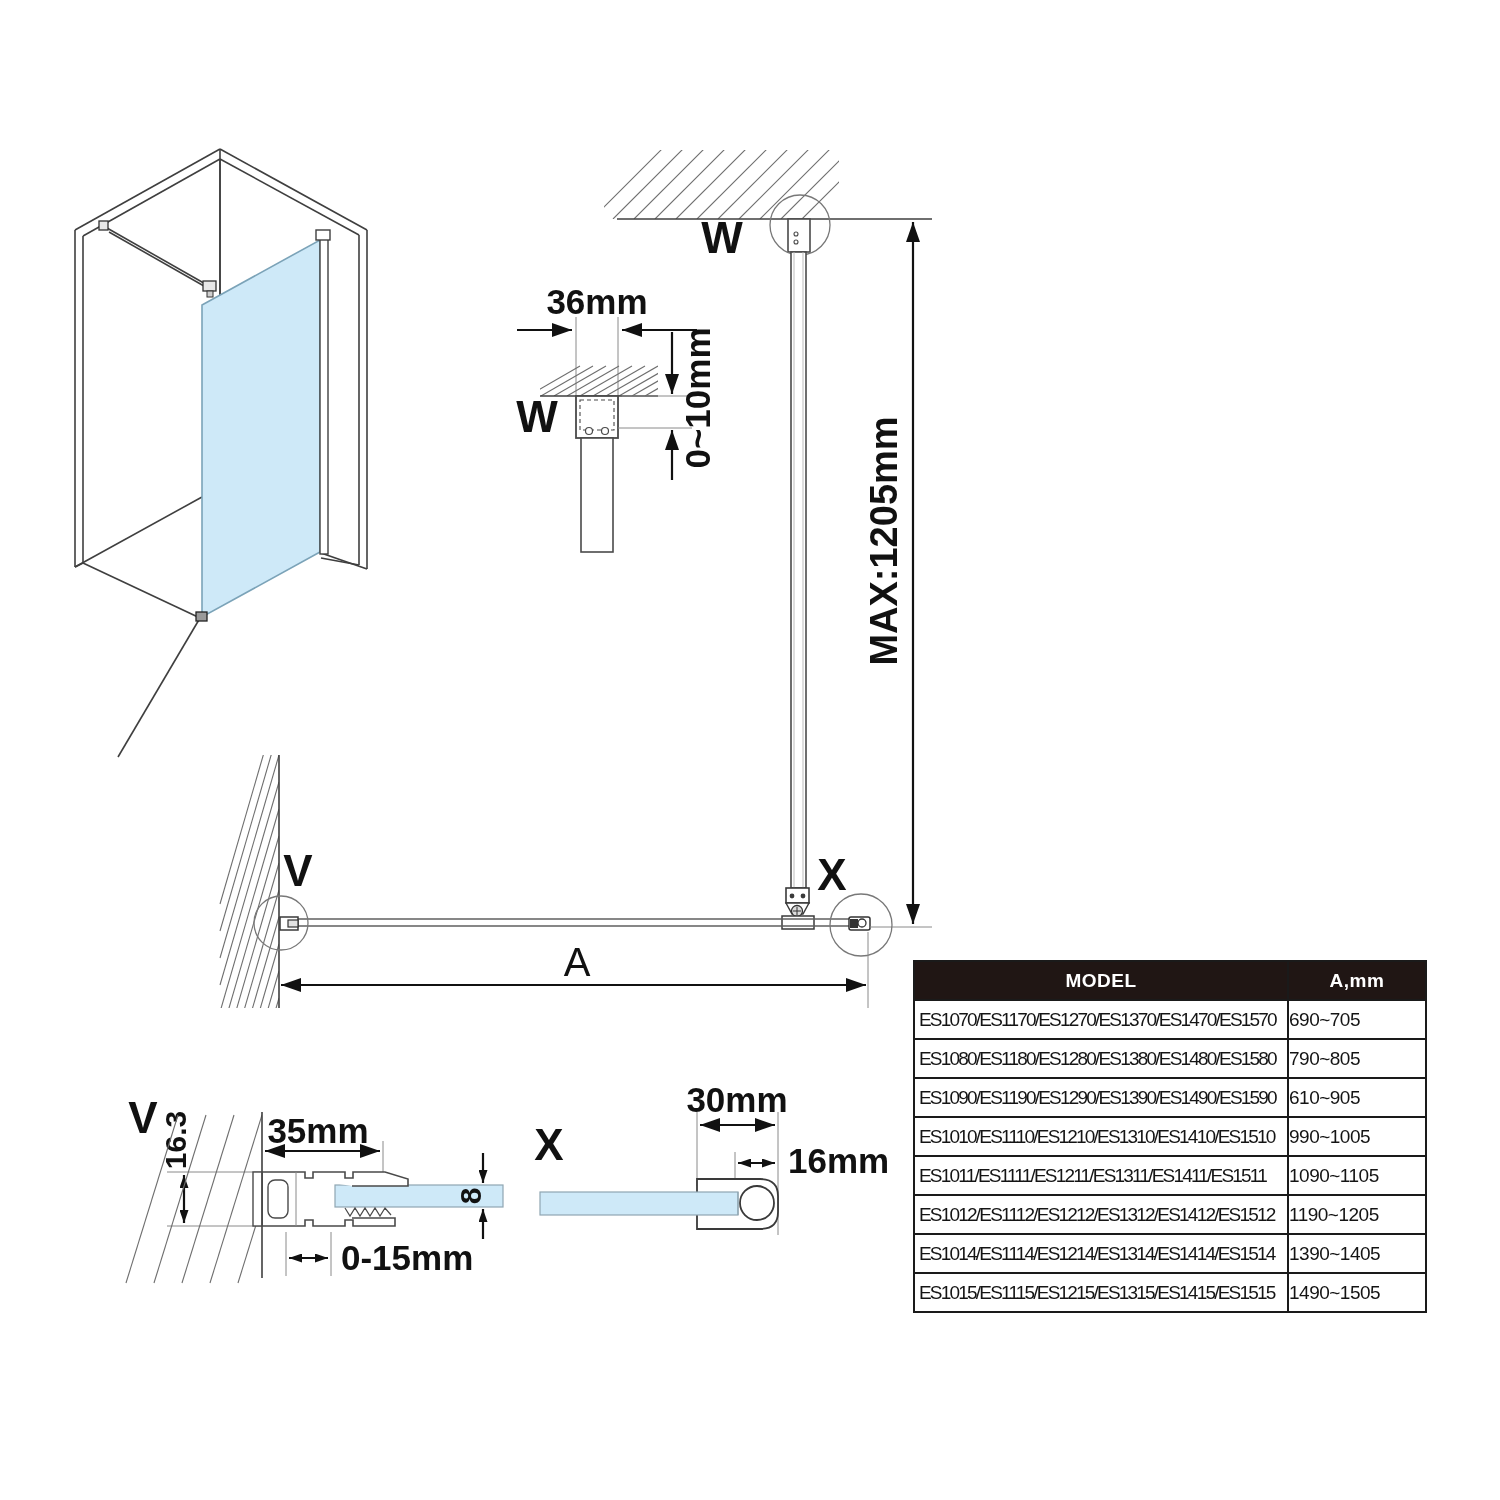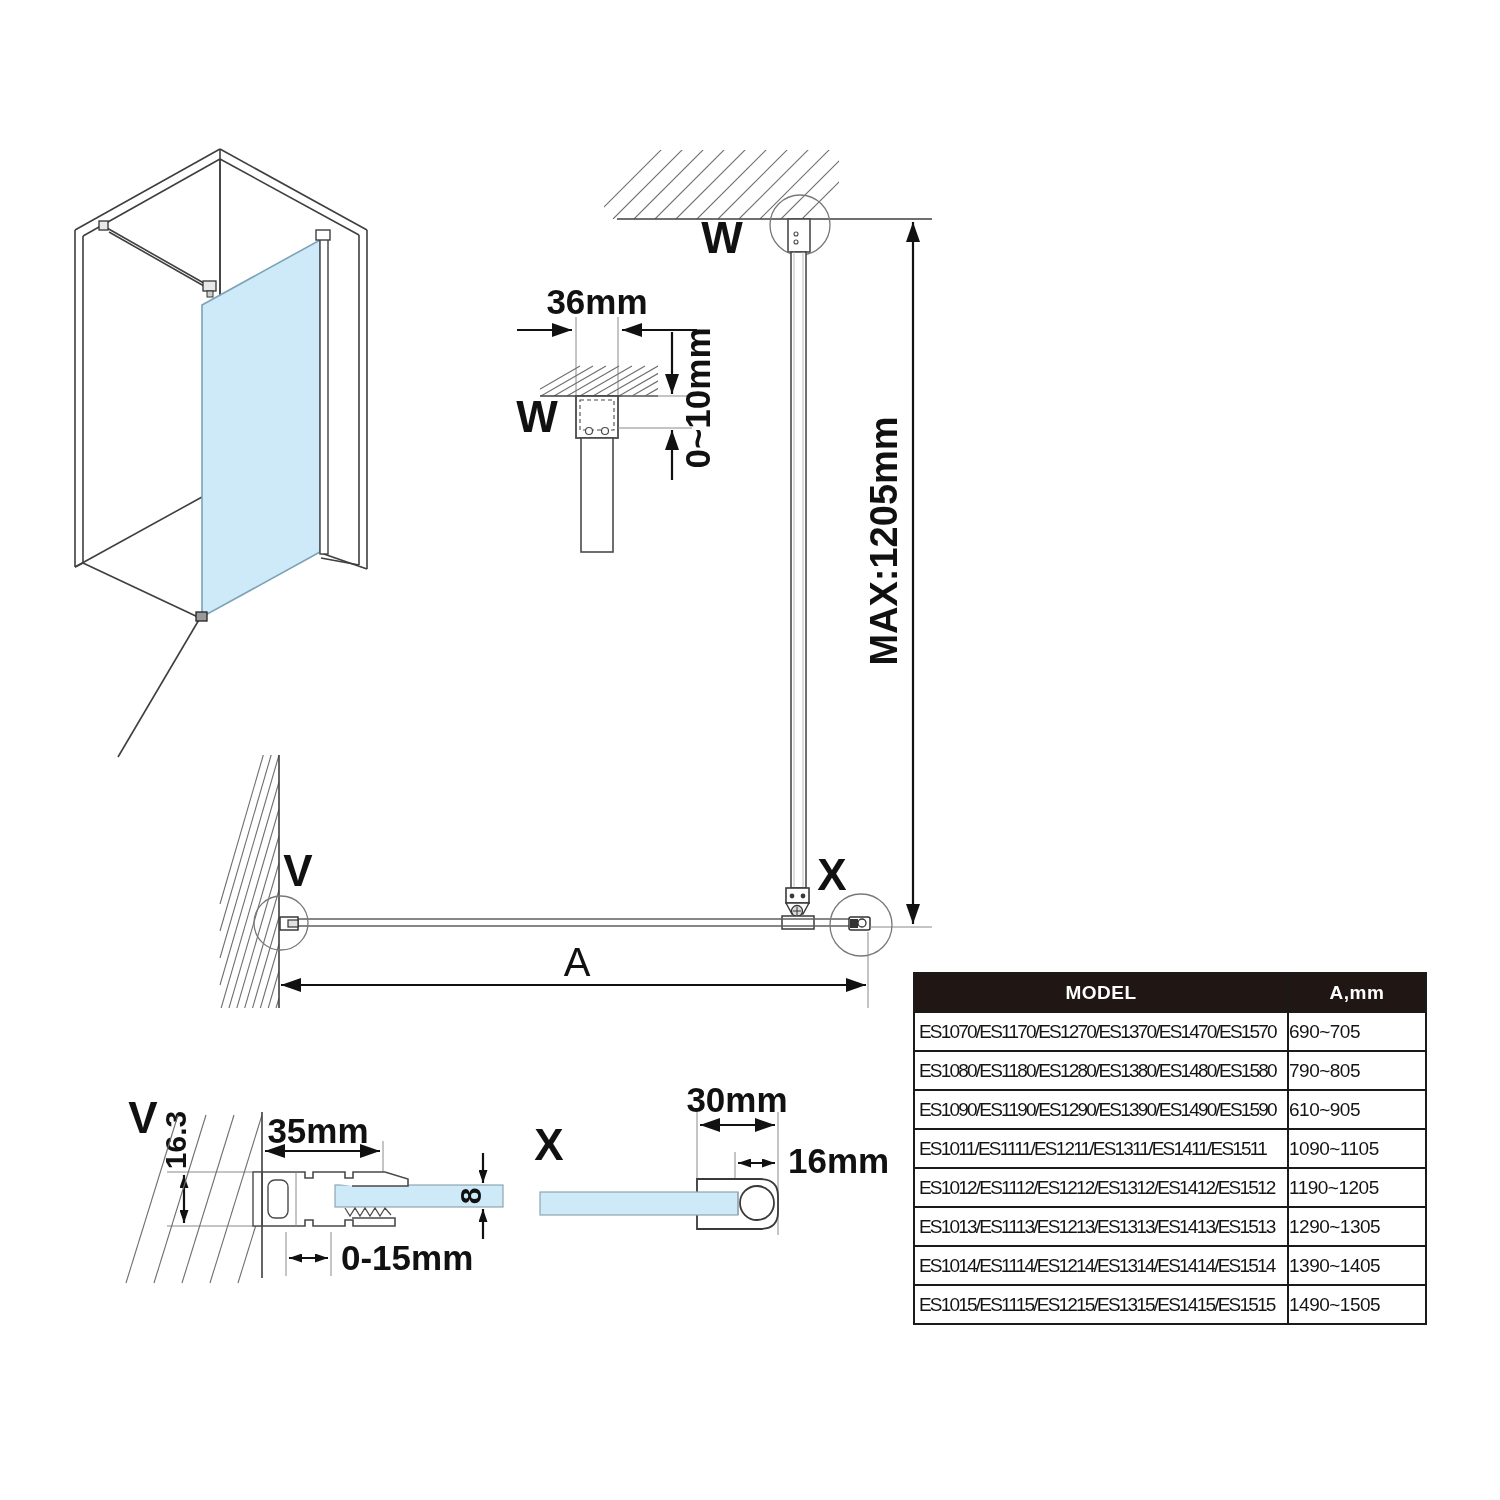--- a/index.html
+++ b/index.html
@@ -12,21 +12,21 @@
   .detail-label{font-weight:bold;font-size:44px;}
   .a-label{font-size:40px;font-weight:normal;}
   .max-label{font-weight:bold;font-size:38px;}
   .outline{stroke:#3f3f3f;stroke-width:1.6;fill:none;}
   .thin{stroke:#8a8a8a;stroke-width:1;fill:none;}
   .hatch{stroke:#6e6e6e;stroke-width:1.1;fill:none;}
   .dimline{stroke:#111;stroke-width:2.2;fill:none;}
   .circ{stroke:#787878;stroke-width:1.3;fill:none;}
   
   #spec-table{position:absolute;left:913px;top:960px;width:512px;border-collapse:collapse;
-              table-layout:fixed;margin-top:12px;}
+              table-layout:fixed;}
   #spec-table th,#spec-table td{border:2px solid #1a1a1a;height:37px;padding:0;overflow:hidden;white-space:nowrap;}
   #spec-table th{background:#201614;color:#fff;font-size:19px;font-weight:bold;letter-spacing:0.5px;}
   #spec-table td.model{font-size:19px;letter-spacing:-1.8px;padding-left:4px;color:#141414;}
   #spec-table td.aval{font-size:19px;letter-spacing:-0.5px;text-align:left;color:#141414;}
   col.c-model{width:374px;} col.c-a{width:138px;}
 </style>
 </head>
 <body>
 
 <div id="canvas">
@@ -292,32 +292,32 @@
     </tr>
     <tr>
       <td class="model">ES1080/ES1180/ES1280/ES1380/ES1480/ES1580</td>
       <td class="aval">790~805</td>
     </tr>
     <tr>
       <td class="model">ES1090/ES1190/ES1290/ES1390/ES1490/ES1590</td>
       <td class="aval">610~905</td>
     </tr>
     <tr>
+      <td class="model">ES1010/ES1110/ES1210/ES1310/ES1410/ES1510</td>
+      <td class="aval">990~1005</td>
+    </tr>
+    <tr>
       <td class="model">ES1011/ES1111/ES1211/ES1311/ES1411/ES1511</td>
       <td class="aval">1090~1105</td>
     </tr>
     <tr>
       <td class="model">ES1012/ES1112/ES1212/ES1312/ES1412/ES1512</td>
       <td class="aval">1190~1205</td>
     </tr>
     <tr>
-      <td class="model">ES1013/ES1113/ES1213/ES1313/ES1413/ES1513</td>
-      <td class="aval">1290~1305</td>
-    </tr>
-    <tr>
       <td class="model">ES1014/ES1114/ES1214/ES1314/ES1414/ES1514</td>
       <td class="aval">1390~1405</td>
     </tr>
     <tr>
       <td class="model">ES1015/ES1115/ES1215/ES1315/ES1415/ES1515</td>
       <td class="aval">1490~1505</td>
     </tr>
   </tbody>
 </table>
 

